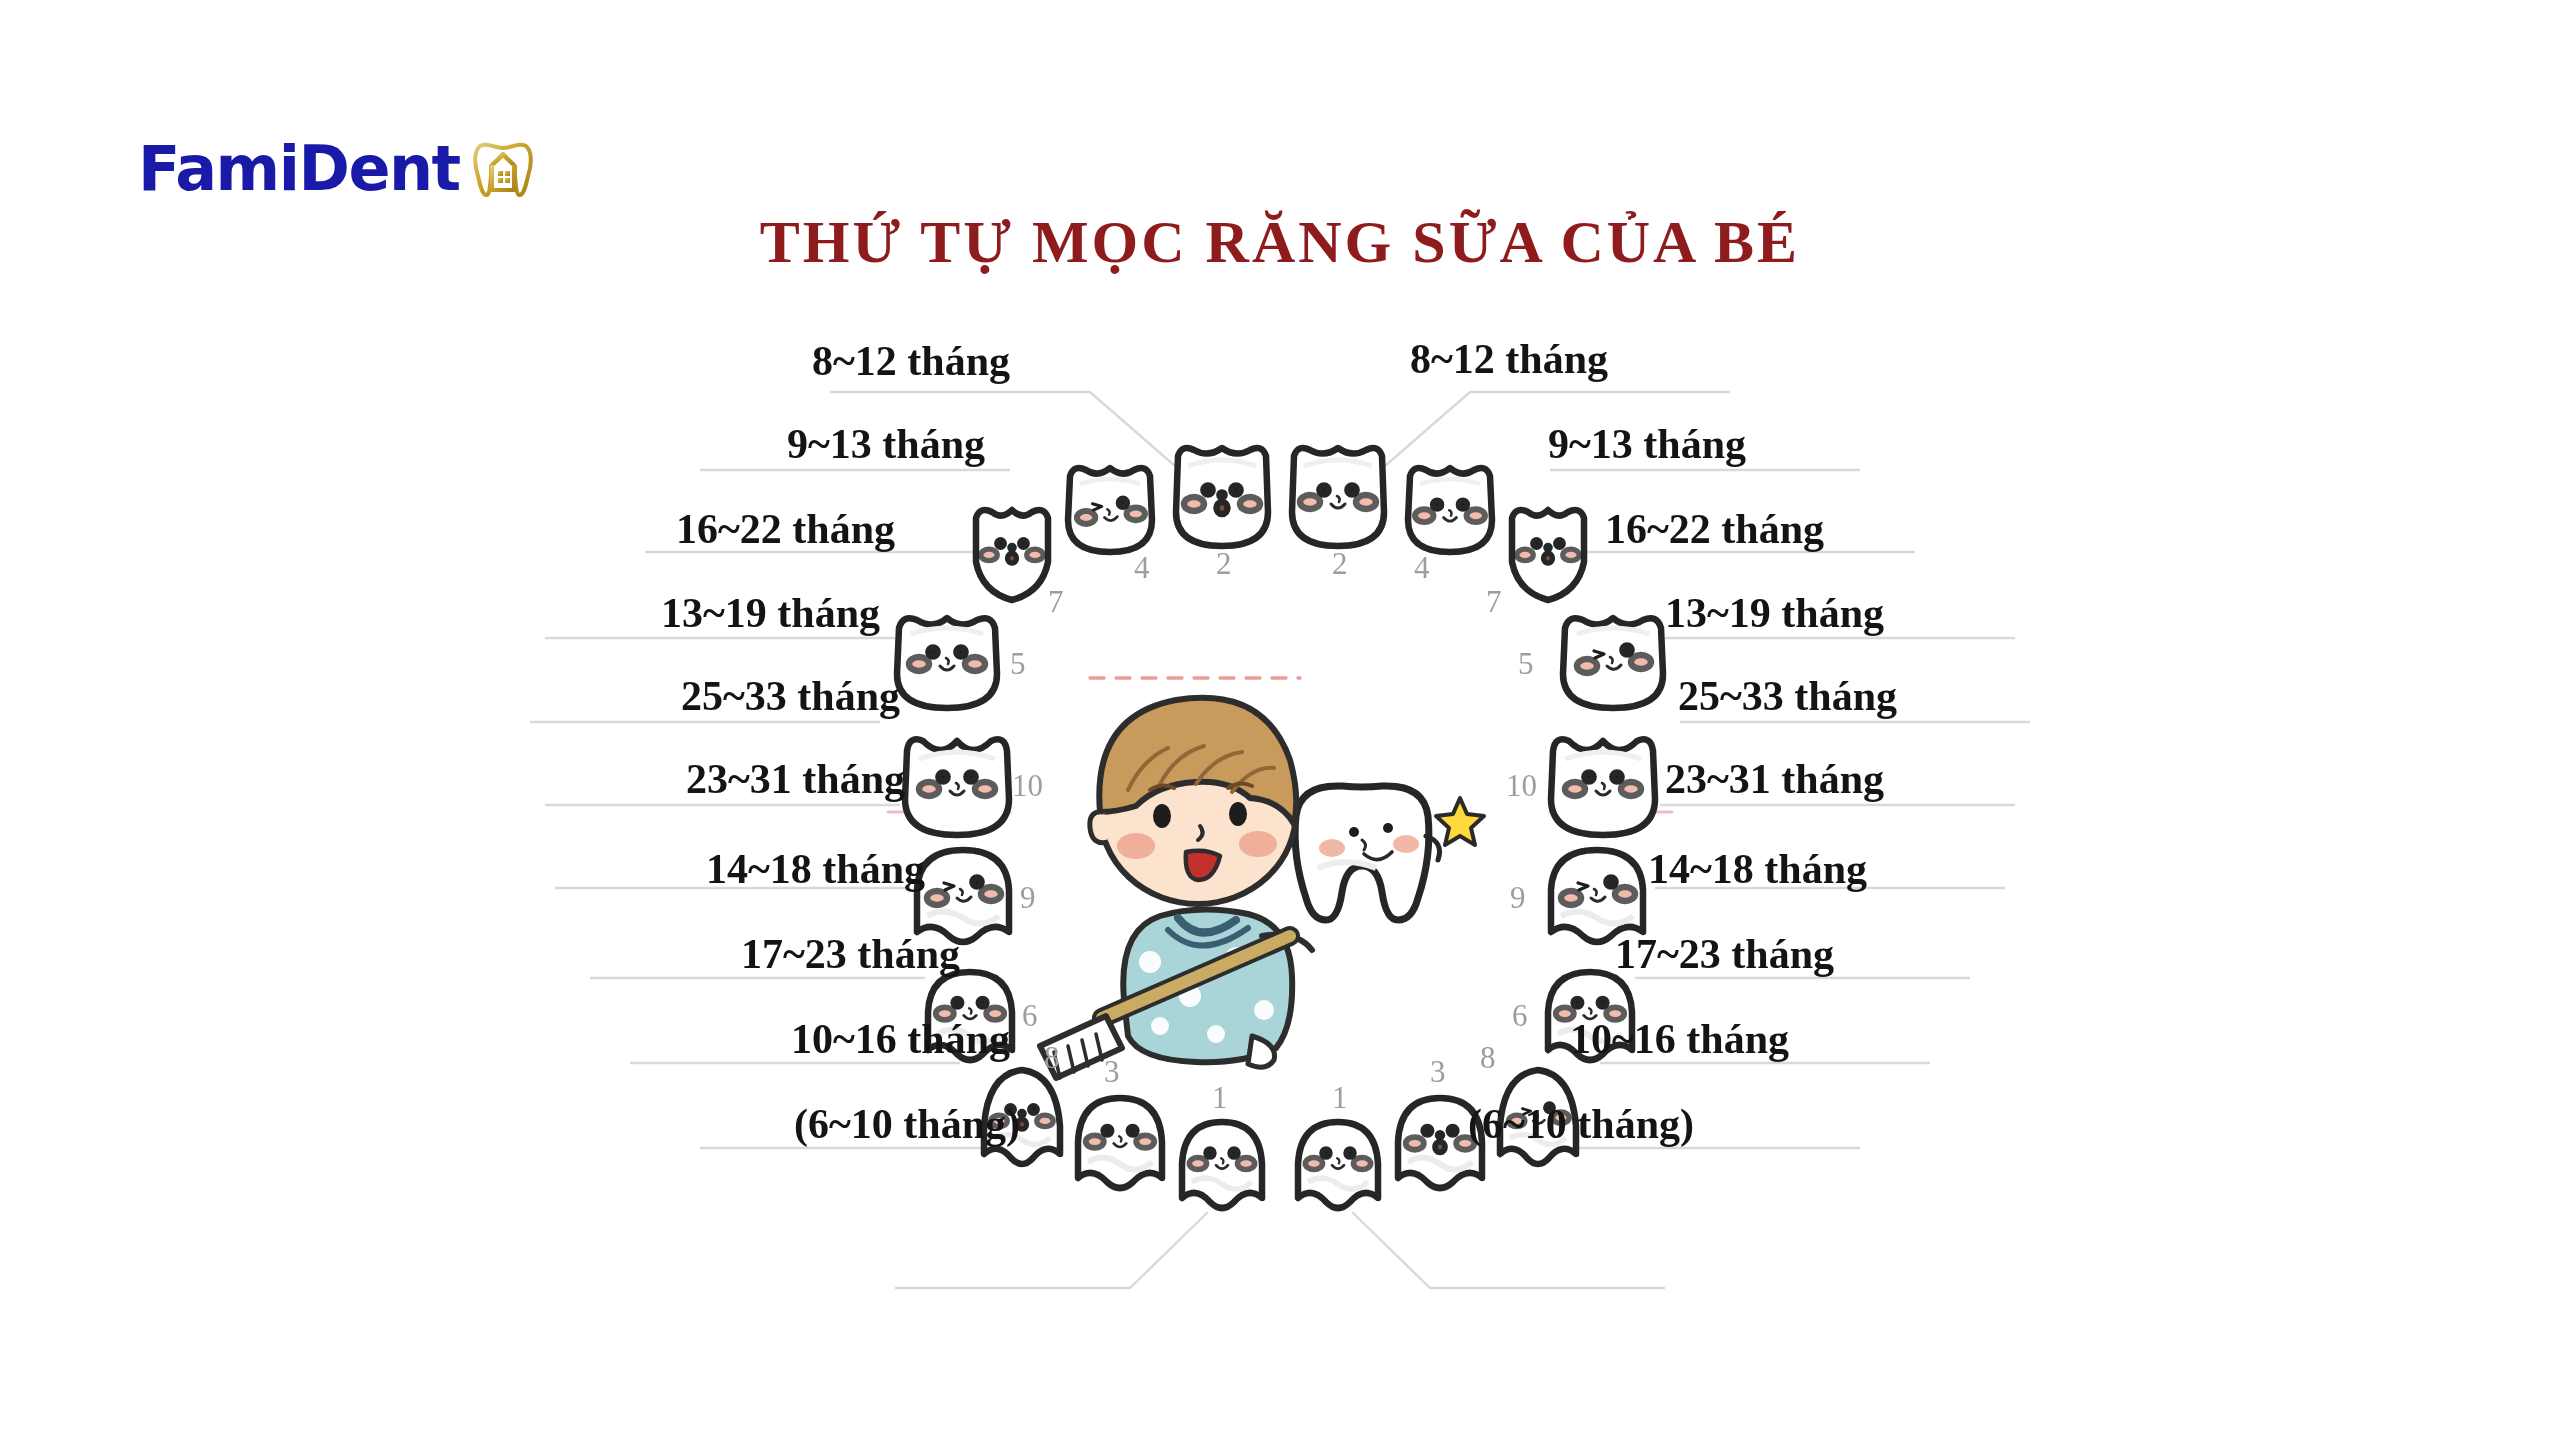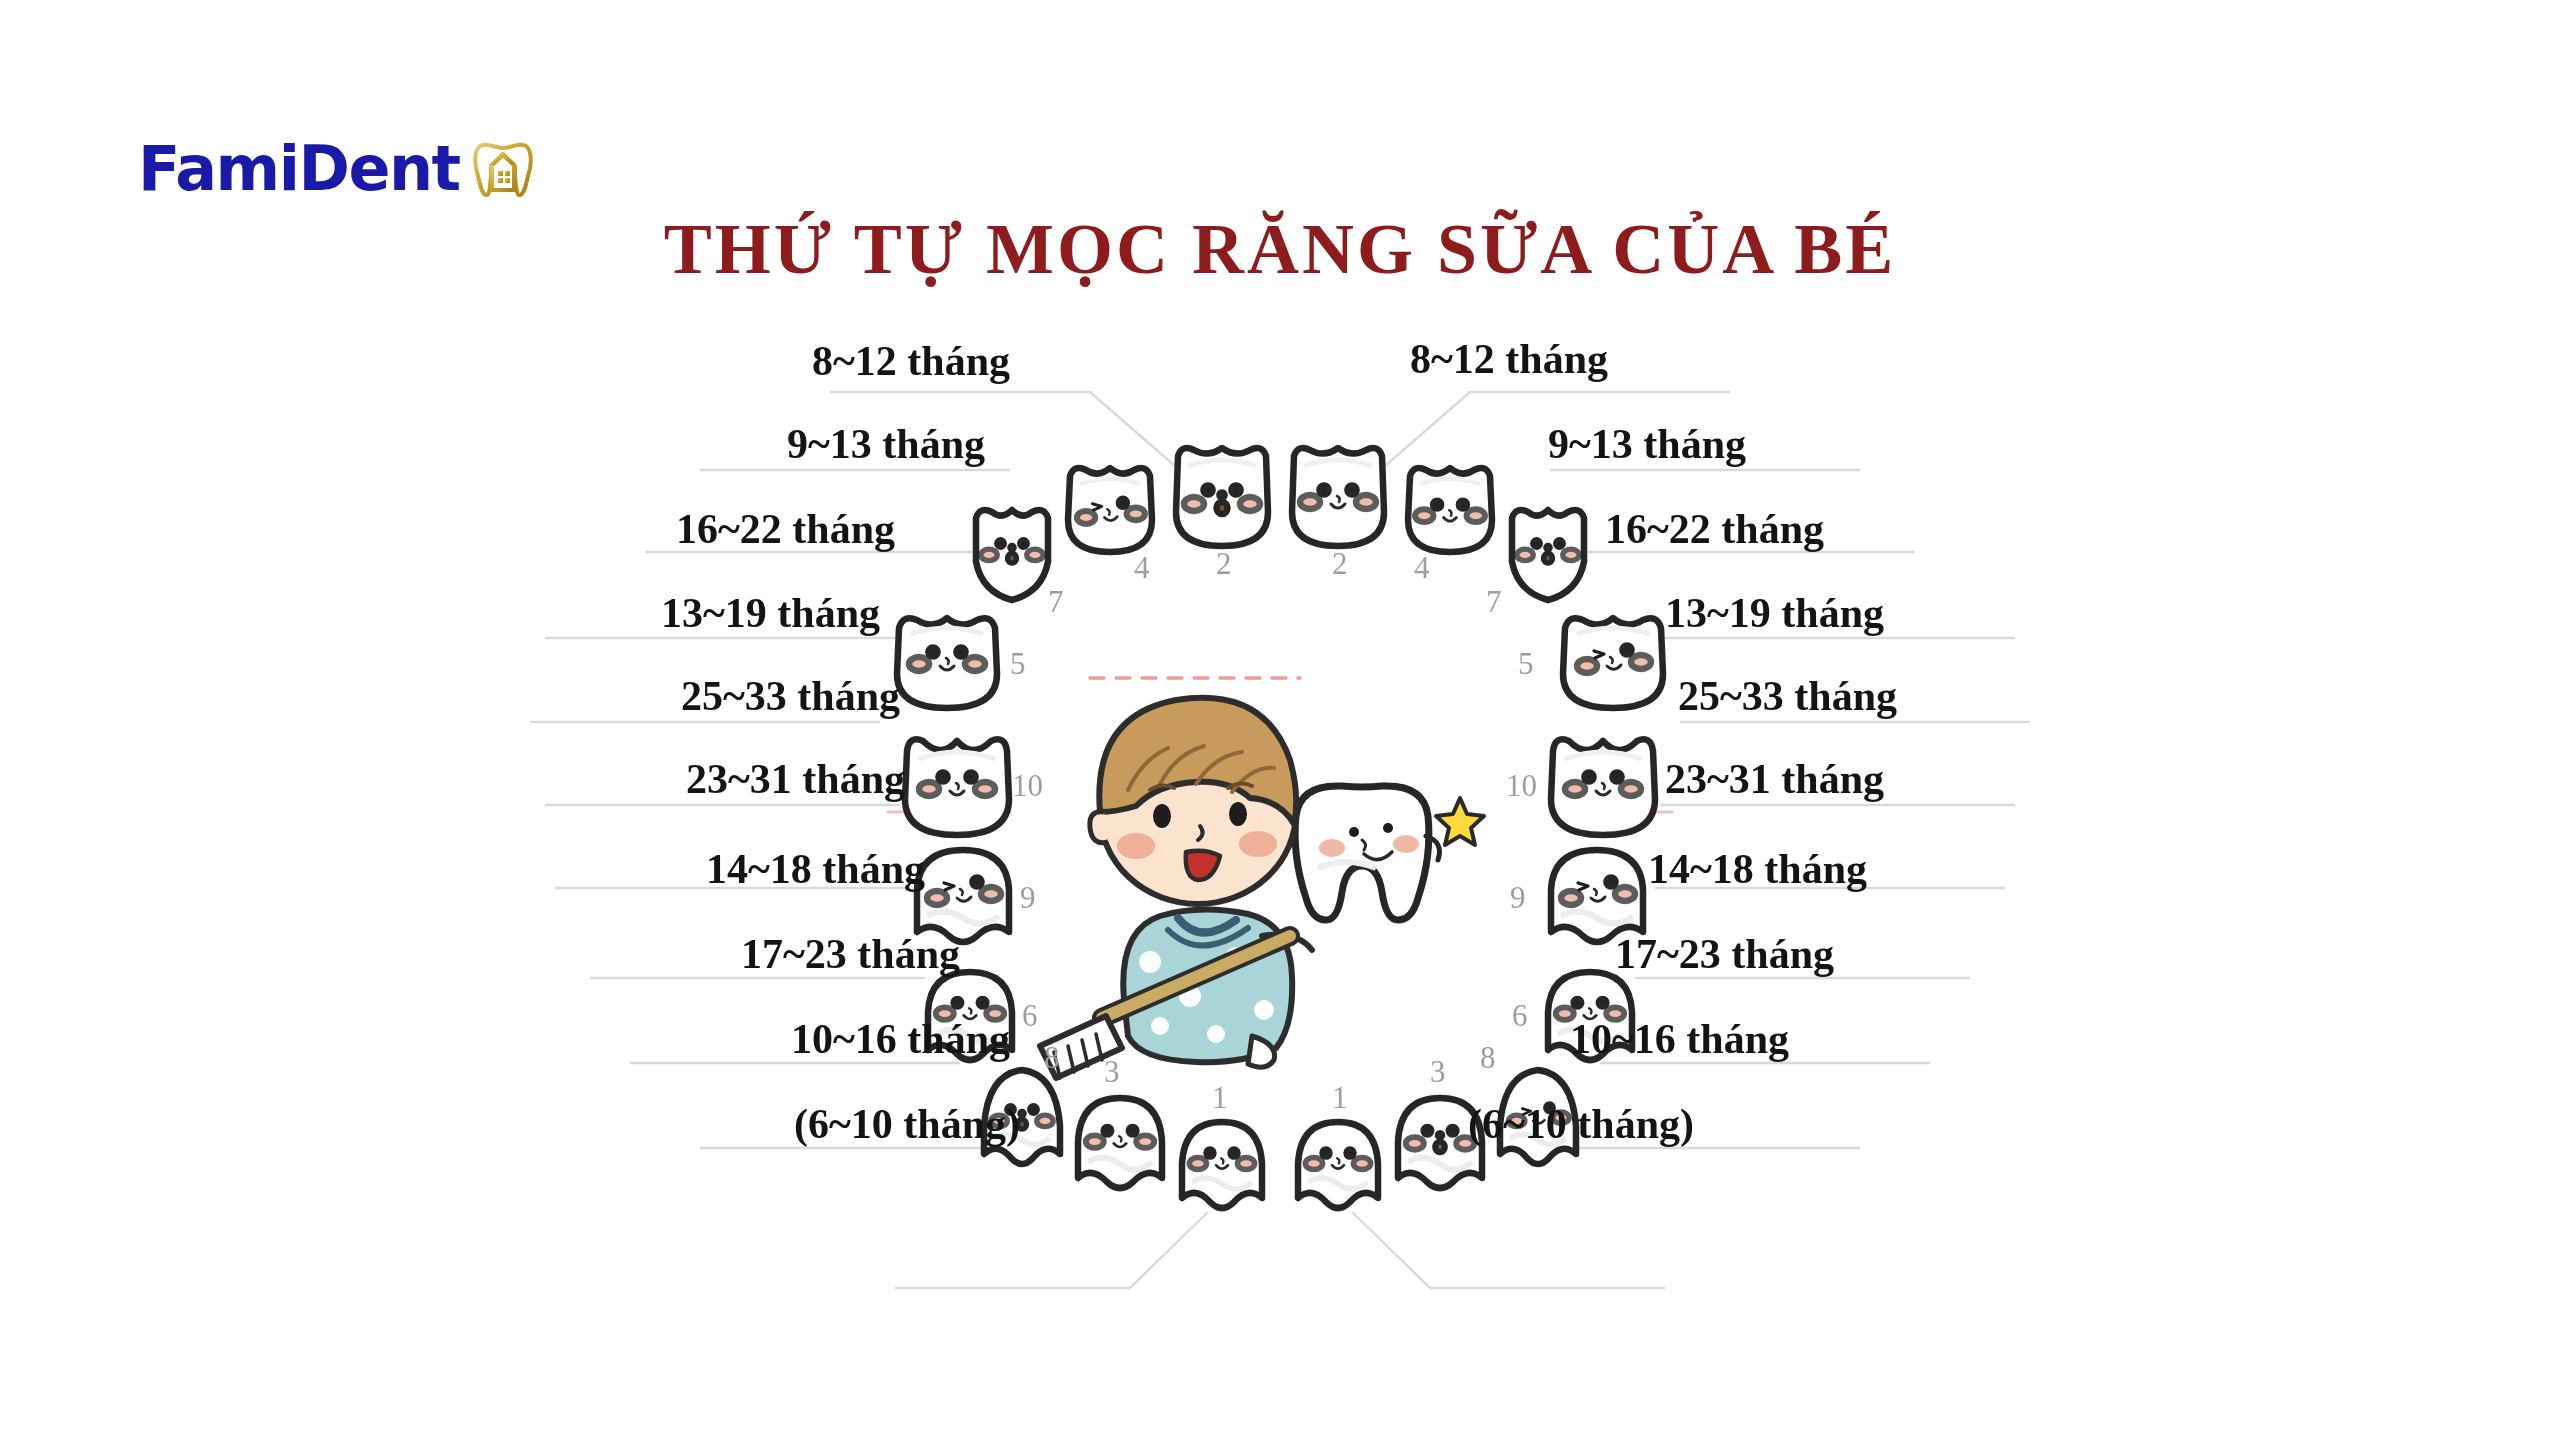--- a/index.html
+++ b/index.html
@@ -14,21 +14,21 @@
     font-family:"DejaVu Sans", sans-serif;
     font-weight:bold; font-size:62px; letter-spacing:-1.5px;
     color:#1a1aa8; line-height:1;
   }
   #logo-mark { width:66px; height:62px; display:block; }
 
   
   #title {
     position:absolute; left:0; top:208px; width:2560px; text-align:center;
     font-family:"Liberation Serif", serif;
-    font-weight:bold; font-size:72px; letter-spacing:3px;
+    font-weight:bold; font-size:60px; letter-spacing:3px;
     color:#8f1c1c; white-space:nowrap;
   }
 
   
   #chart { position:absolute; left:0; top:0; width:2560px; height:1439px; }
 
   
   .lbl {
     position:absolute; white-space:nowrap;
     font-family:"Liberation Serif", serif;

